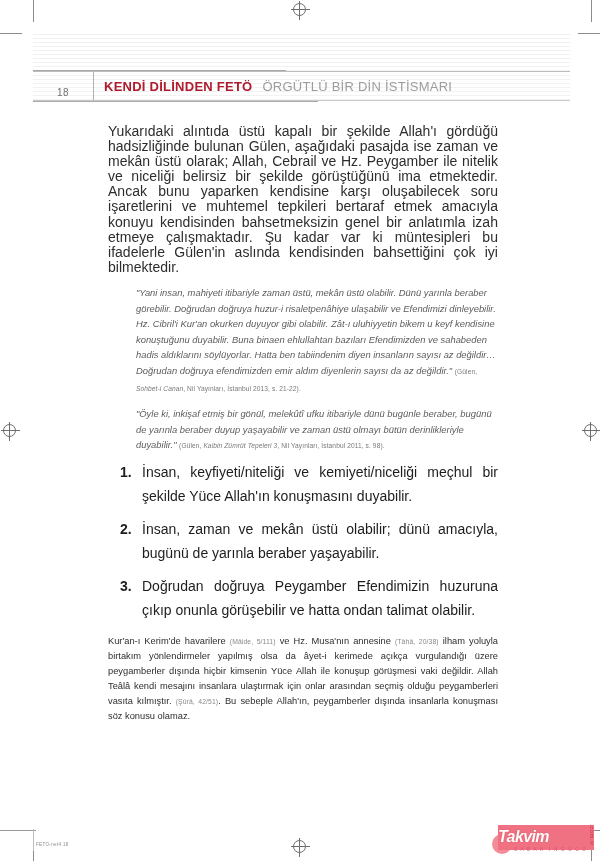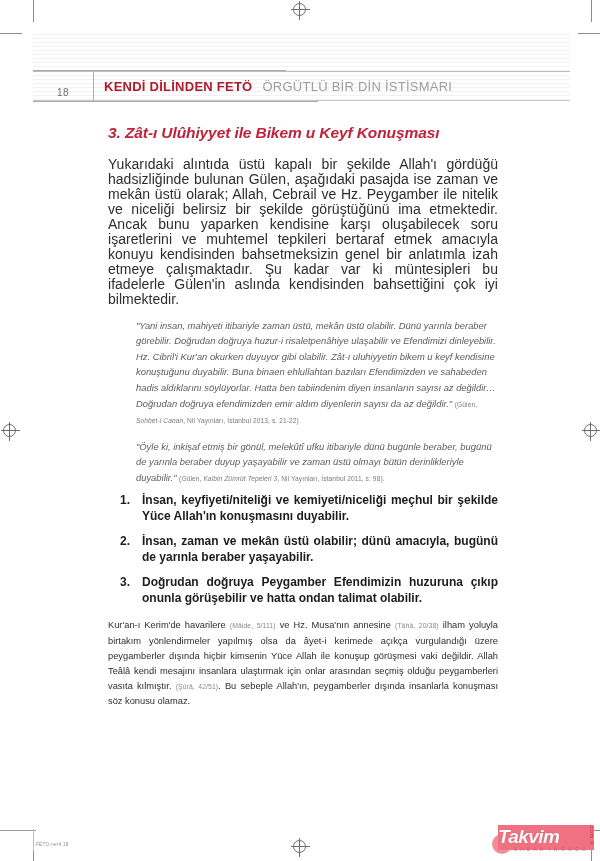--- a/index.html
+++ b/index.html
@@ -220,23 +220,23 @@
     margin: 0 0 10px 0;
     padding: 0;
     list-style: none;
     counter-reset: claim;
   }
   ol.claims li {
     counter-increment: claim;
     position: relative;
     padding-left: 34px;
     margin-bottom: 9px;
-    font-size: 12px;
-    line-height: 16px;
-    font-weight: bold;
+    font-size: 14px;
+    line-height: 24px;
+    font-weight: normal;
     color: #1d1d1d;
     text-align: justify;
   }
   ol.claims li::before {
     content: counter(claim) ".";
     position: absolute;
     left: 12px;
     top: 0;
     font-weight: bold;
     color: #1d1d1d;
@@ -305,21 +305,21 @@
     bottom: 1px;
     width: 20px;
     height: 20px;
     border-radius: 50%;
     background: #f28c99;
   }
   .wm-word {
     position: absolute;
     left: 6px;
     top: 3px;
-    font-size: 19px;
+    font-size: 16px;
     font-weight: bold;
     font-style: italic;
     color: #ffffff;
     letter-spacing: -0.6px;
     line-height: 25px;
     text-shadow: 0 0 1px rgba(160,20,40,0.55);
   }
   .wm-tld {
     position: absolute;
     right: 1px;
@@ -366,21 +366,20 @@
   <div class="folio">18</div>
   <div class="folio-divider"></div>
 
   <div class="running-head">
     <span class="rh-strong">KENDİ DİLİNDEN FETÖ</span>
     <span class="rh-light">ÖRGÜTLÜ BİR DİN İSTİSMARI</span>
   </div>
 
   <div class="content">
 
-    <h1 class="section-title">3. Zât-ı Ulûhiyyet ile Bikem u Keyf Konuşması</h1>
 
     <p class="body-text">Yukarıdaki alıntıda üstü kapalı bir şekilde Allah'ı gördüğü hadsizliğinde bulunan Gülen, aşağıdaki pasajda ise zaman ve mekân üstü olarak; Allah, Cebrail ve Hz. Peygamber ile nitelik ve niceliği belirsiz bir şekilde görüştüğünü ima etmektedir. Ancak bunu yaparken kendisine karşı oluşabilecek soru işaretlerini ve muhtemel tepkileri bertaraf etmek amacıyla konuyu kendisinden bahsetmeksizin genel bir anlatımla izah etmeye çalışmaktadır. Şu kadar var ki müntesipleri bu ifadelerle Gülen'in aslında kendisinden bahsettiğini çok iyi bilmektedir.</p>
 
     <div class="quote">
       <span>"Yani insan, mahiyeti itibariyle zaman üstü, mekân üstü olabilir. Dünü yarınla beraber görebilir. Doğrudan doğruya huzur-i risaletpenâhiye ulaşabilir ve Efendimizi dinleyebilir. Hz. Cibril'i Kur'an okurken duyuyor gibi olabilir. Zât-ı uluhiyyetin bikem u keyf kendisine konuştuğunu duyabilir. Buna binaen ehlullahtan bazıları Efendimizden ve sahabeden hadis aldıklarını söylüyorlar. Hatta ben tabiindenim diyen insanların sayısı az değildir… Doğrudan doğruya efendimizden emir aldım diyenlerin sayısı da az değildir."</span>
       <span class="cite"><span>(Gülen, </span><i>Sohbet-i Canan</i><span>, Nil Yayınları, İstanbul 2013, s. 21-22).</span></span>
     </div>
 
     <div class="quote second">
       <span>"Öyle ki, inkişaf etmiş bir gönül, melekûtî ufku itibariyle dünü bugünle beraber, bugünü de yarınla beraber duyup yaşayabilir ve zaman üstü olmayı bütün derinlikleriyle duyabilir."</span>

